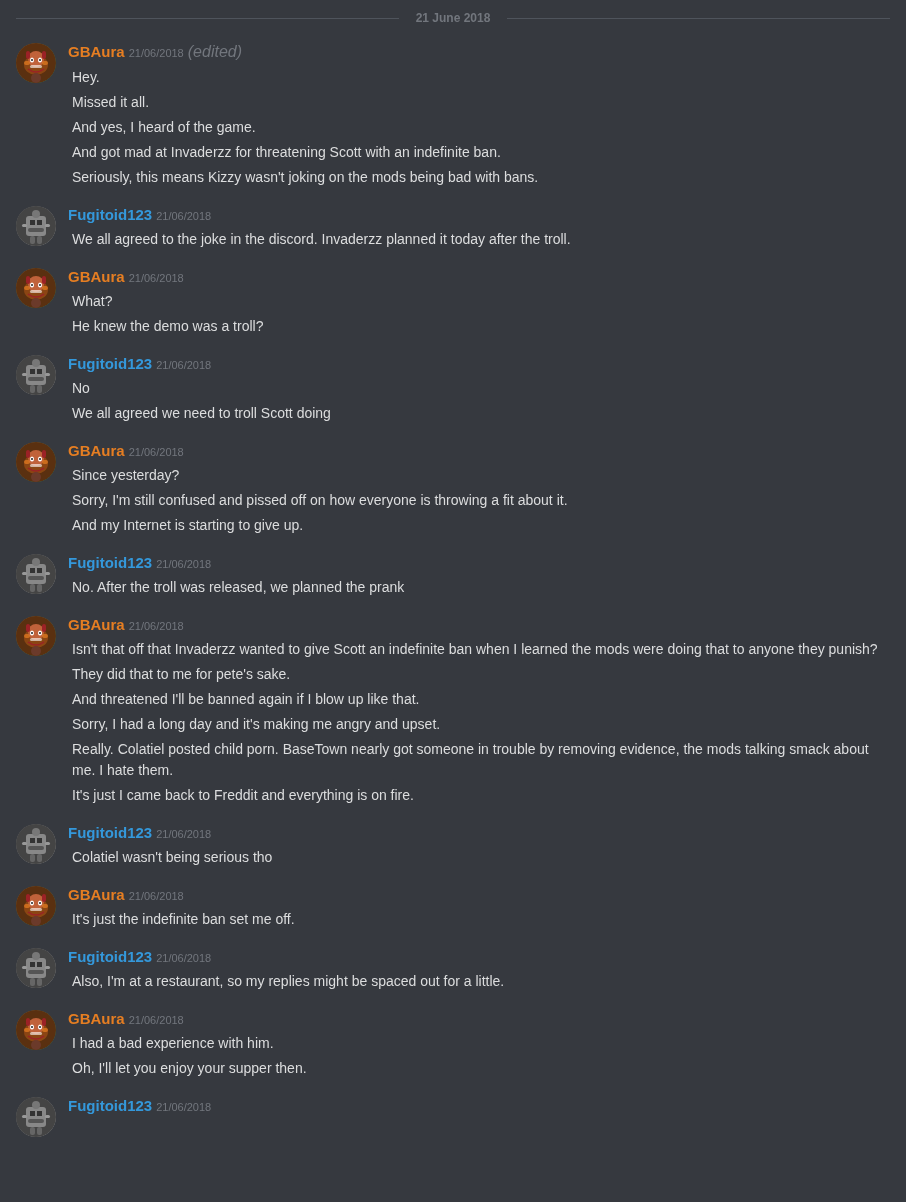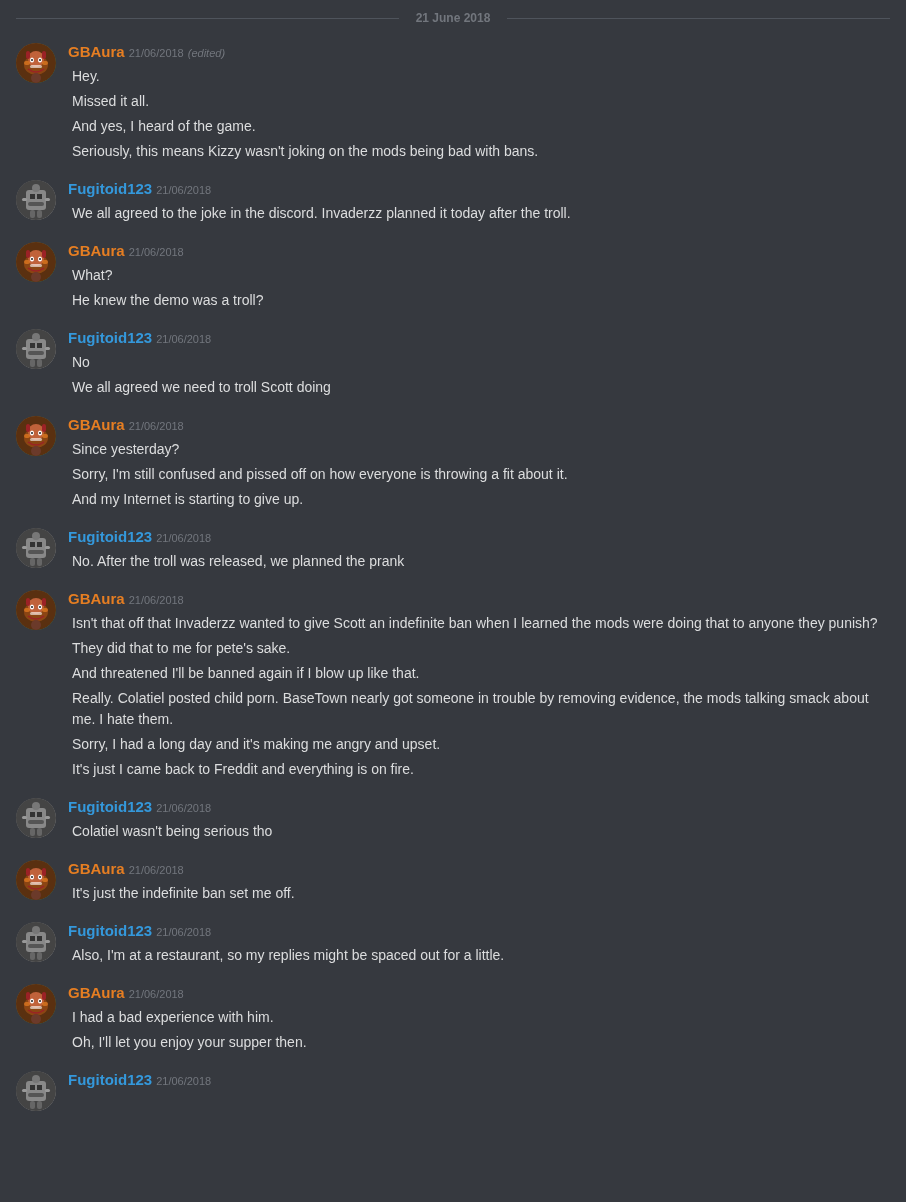--- a/index.html
+++ b/index.html
@@ -77,21 +77,21 @@
       color: #3498db;
       font-weight: 600;
       font-size: 15px;
     }
     .timestamp {
       color: #72767d;
       font-size: 11px;
     }
     .edited-tag {
       color: #72767d;
-      font-size: 11px;
+      font-size: 16px;
       font-style: italic;
     }
     .message-text {
       color: #dcddde;
       font-size: 14px;
       line-height: 1.5;
     }
     .message-text p {
       margin: 4px;
       line-height: 1.5;
@@ -129,20 +129,21 @@
       <div class="message-content">
         <div class="message-header">
           <span class="username-gbaura">GBAura</span>
           <span class="timestamp">21/06/2018</span>
           <span class="edited-tag">(edited)</span>
         </div>
         <div class="message-text">
           <p>Hey.</p>
           <p>Missed it all.</p>
           <p>And yes, I heard of the game.</p>
+          <p>And got mad at Invaderzz for threatening Scott with an indefinite ban.</p>
           <p>Seriously, this means Kizzy wasn't joking on the mods being bad with bans.</p>
         </div>
       </div>
     </div>
     <div class="message-group">
       <div class="avatar avatar-fugitoid">
         <svg viewBox="0 0 40 40" xmlns="http://www.w3.org/2000/svg">
       <circle cx="20" cy="20" r="20" fill="#444"></circle>
       <rect x="10" y="10" width="20" height="20" rx="3" fill="#888"></rect>
       <rect x="14" y="14" width="5" height="5" fill="#333"></rect>
@@ -298,22 +299,22 @@
       </div>
       <div class="message-content">
         <div class="message-header">
           <span class="username-gbaura">GBAura</span>
           <span class="timestamp">21/06/2018</span>
         </div>
         <div class="message-text">
           <p>Isn't that off that Invaderzz wanted to give Scott an indefinite ban when I learned the mods were doing that to anyone they punish?</p>
           <p>They did that to me for pete's sake.</p>
           <p>And threatened I'll be banned again if I blow up like that.</p>
+          <p>Sorry, I had a long day and it's making me angry and upset.</p>
           <p>Really. Colatiel posted child porn. BaseTown nearly got someone in trouble by removing evidence, the mods talking smack about me. I hate them.</p>
-          <p>Sorry, I had a long day and it's making me angry and upset.</p>
           <p>It's just I came back to Freddit and everything is on fire.</p>
         </div>
       </div>
     </div>
     <div class="message-group">
       <div class="avatar avatar-fugitoid">
         <svg viewBox="0 0 40 40" xmlns="http://www.w3.org/2000/svg">
       <circle cx="20" cy="20" r="20" fill="#444"></circle>
       <rect x="10" y="10" width="20" height="20" rx="3" fill="#888"></rect>
       <rect x="14" y="14" width="5" height="5" fill="#333"></rect>

